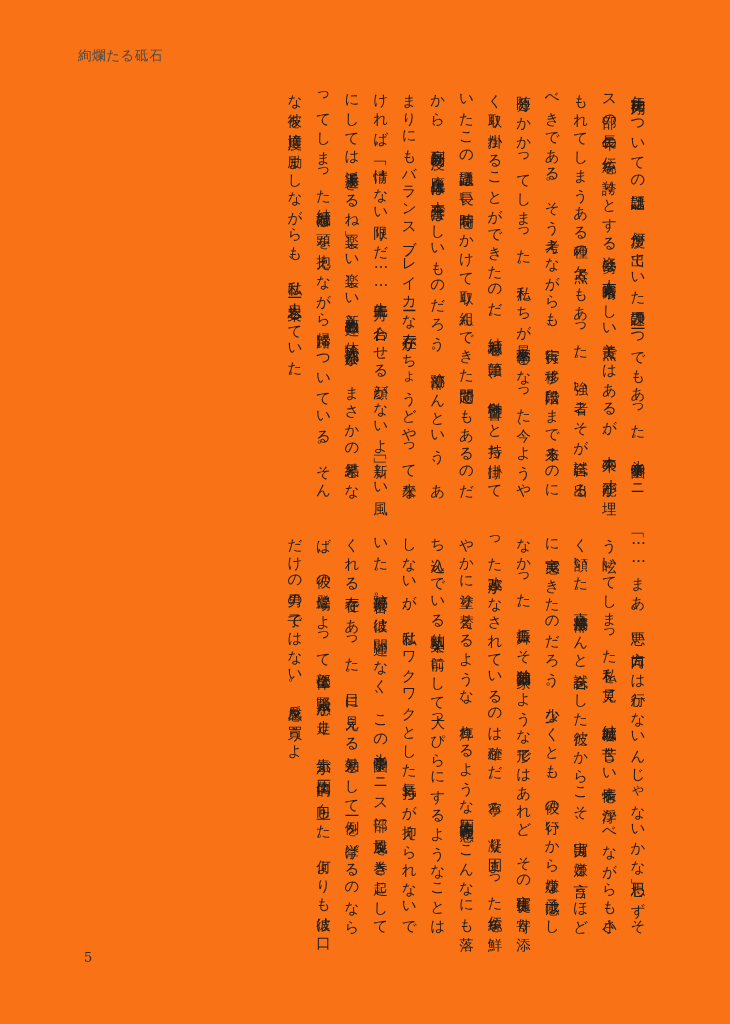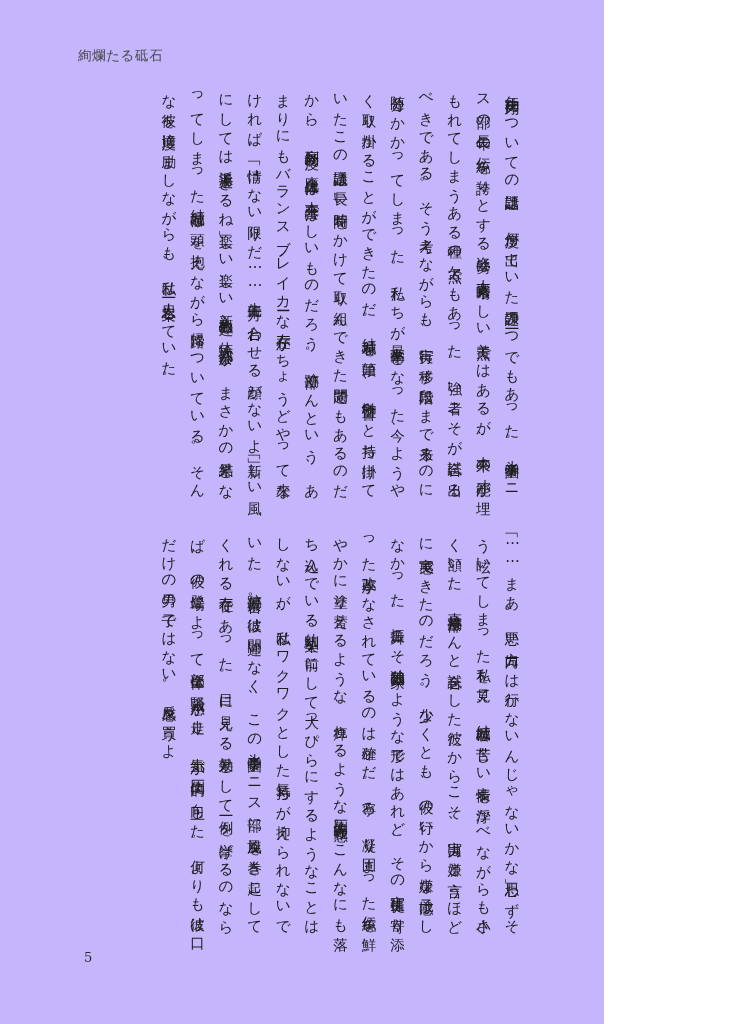--- a/index.html
+++ b/index.html
@@ -6,23 +6,23 @@
     margin: 0;
     padding: 0;
     background: #ffffff;
   }
   body {
     font-family: "DejaVu Serif", "Liberation Serif", serif;
     color: #1a1a1a;
   }
   #page {
     position: relative;
-    width: 604px;
+    width: 730px;
     height: 1024px;
-    background: #c4b5fd;
+    background: #f97316;
     overflow: hidden;
     box-sizing: border-box;
   }
 
   
   #running-head {
     position: absolute;
     top: 47px;
     left: 78px;
     font-size: 13.5px;

